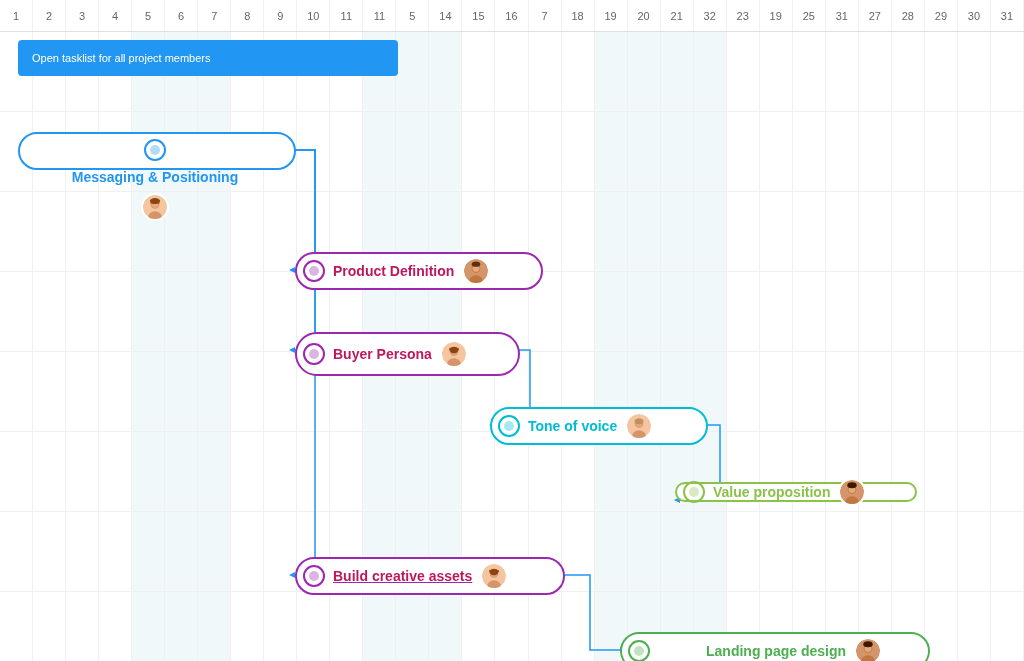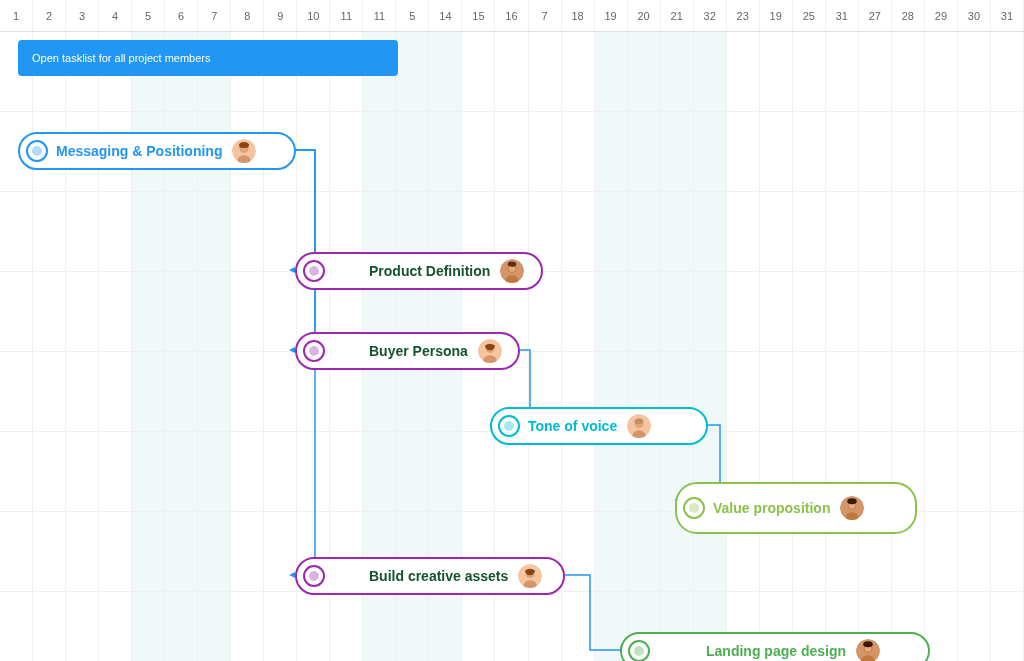--- a/index.html
+++ b/index.html
@@ -157,21 +157,21 @@
       border: 2.5px solid #2196f3;
       color: #2196f3;
     }
     .task-blue .task-label { color: #2196f3; }
     .task-blue .task-icon { color: #2196f3; }
 
     .task-purple {
       border: 2.5px solid #9c27b0;
       color: #9c27b0;
     }
-    .task-purple .task-label { color: #14532d; margin-left: 36px; }
+    .task-purple .task-label { color: #be185d; }
     .task-purple .task-icon { color: #9c27b0; }
 
     .task-cyan {
       border: 2.5px solid #00bcd4;
       color: #00bcd4;
     }
     .task-cyan .task-label { color: #00bcd4; }
     .task-cyan .task-icon { color: #00bcd4; }
 
     .task-lime {
@@ -302,21 +302,21 @@
       <polyline points="700,393 720,393 720,468 680,468" fill="none" stroke="#2196f3" stroke-width="1.5"></polyline>
       <polygon points="680,465 674,468 680,471" fill="#2196f3"></polygon>
 
       <polyline points="295,118 315,118 315,543 295,543" fill="none" stroke="#2196f3" stroke-width="1.5"></polyline>
       <polygon points="295,540 289,543 295,546" fill="#2196f3"></polygon>
 
       <polyline points="565,543 590,543 590,618 620,618" fill="none" stroke="#2196f3" stroke-width="1.5"></polyline>
       <polygon points="620,615 626,618 620,621" fill="#2196f3"></polygon>
     </svg>
 
-    <div class="task-node task-blue" style="left:18px; top:100px; width:278px; height:38px;">
+    <div class="task-node task-blue" style="left:18px; top:100px; width:278px; height:38px;flex-direction:column;">
       <div class="task-icon"></div>
       <span class="task-label">Messaging &amp; Positioning</span>
       <div class="avatar">
         <div class="avatar-face">
           <svg width="28" height="28" viewBox="0 0 28 28">
             <circle cx="14" cy="14" r="14" fill="#f5c5a0"></circle>
             <circle cx="14" cy="11" r="5" fill="#d4956a"></circle>
             <ellipse cx="14" cy="26" rx="8" ry="7" fill="#d4956a"></ellipse>
             <circle cx="14" cy="11" r="4" fill="#e8a87c"></circle>
             <ellipse cx="14" cy="7" rx="6" ry="3.5" fill="#8B4513"></ellipse>
@@ -335,21 +335,21 @@
             <circle cx="14" cy="14" r="14" fill="#d4956a"></circle>
             <circle cx="14" cy="11" r="5" fill="#c07840"></circle>
             <ellipse cx="14" cy="26" rx="8" ry="7" fill="#c07840"></ellipse>
             <circle cx="14" cy="11" r="4" fill="#e8a87c"></circle>
             <ellipse cx="14" cy="6" rx="5" ry="3" fill="#5a3010"></ellipse>
           </svg>
         </div>
       </div>
     </div>
 
-    <div class="task-node task-purple" style="left:295px; top:300px; width:225px; height:38px;">
+    <div class="task-node task-purple" style="left:295px; top:300px; width:225px; height:44px;">
       <div class="task-icon"></div>
       <span class="task-label">Buyer Persona</span>
       <div class="avatar">
         <div class="avatar-face">
           <svg width="28" height="28" viewBox="0 0 28 28">
             <circle cx="14" cy="14" r="14" fill="#f5c5a0"></circle>
             <circle cx="14" cy="11" r="5" fill="#d4956a"></circle>
             <ellipse cx="14" cy="26" rx="8" ry="7" fill="#d4956a"></ellipse>
             <circle cx="14" cy="11" r="4" fill="#e8a87c"></circle>
             <path d="M8,8 Q14,3 20,8 Q18,14 14,13 Q10,14 8,8z" fill="#8B4513"></path>
@@ -367,37 +367,37 @@
             <circle cx="14" cy="14" r="14" fill="#f5c5a0"></circle>
             <circle cx="14" cy="11" r="5" fill="#d4956a"></circle>
             <ellipse cx="14" cy="26" rx="8" ry="7" fill="#d4956a"></ellipse>
             <circle cx="14" cy="11" r="4" fill="#e8a87c"></circle>
             <path d="M9,7 Q14,3 19,7 Q20,12 14,12 Q8,12 9,7z" fill="#c09060"></path>
           </svg>
         </div>
       </div>
     </div>
 
-    <div class="task-node task-lime" style="left:675px; top:450px; width:242px; height:52px;">
+    <div class="task-node task-lime" style="left:675px; top:450px; width:242px; height:20px;">
       <div class="task-icon"></div>
       <span class="task-label">Value proposition</span>
       <div class="avatar">
         <div class="avatar-face">
           <svg width="28" height="28" viewBox="0 0 28 28">
             <circle cx="14" cy="14" r="14" fill="#d4956a"></circle>
             <circle cx="14" cy="11" r="5" fill="#c07840"></circle>
             <ellipse cx="14" cy="26" rx="8" ry="7" fill="#c07840"></ellipse>
             <circle cx="14" cy="11" r="4" fill="#e8a87c"></circle>
             <ellipse cx="14" cy="6" rx="5.5" ry="3.5" fill="#3a1a00"></ellipse>
           </svg>
         </div>
       </div>
     </div>
 
-    <div class="task-node task-purple" style="left:295px; top:525px; width:270px; height:38px;">
+    <div class="task-node task-purple" style="left:295px; top:525px; width:270px; height:38px;text-decoration:underline;">
       <div class="task-icon"></div>
       <span class="task-label">Build creative assets</span>
       <div class="avatar">
         <div class="avatar-face">
           <svg width="28" height="28" viewBox="0 0 28 28">
             <circle cx="14" cy="14" r="14" fill="#f5c5a0"></circle>
             <circle cx="14" cy="11" r="5" fill="#d4956a"></circle>
             <ellipse cx="14" cy="26" rx="8" ry="7" fill="#d4956a"></ellipse>
             <circle cx="14" cy="11" r="4" fill="#e8a87c"></circle>
             <path d="M8,8 Q14,3 20,8 Q18,14 14,13 Q10,14 8,8z" fill="#8B4513"></path>

